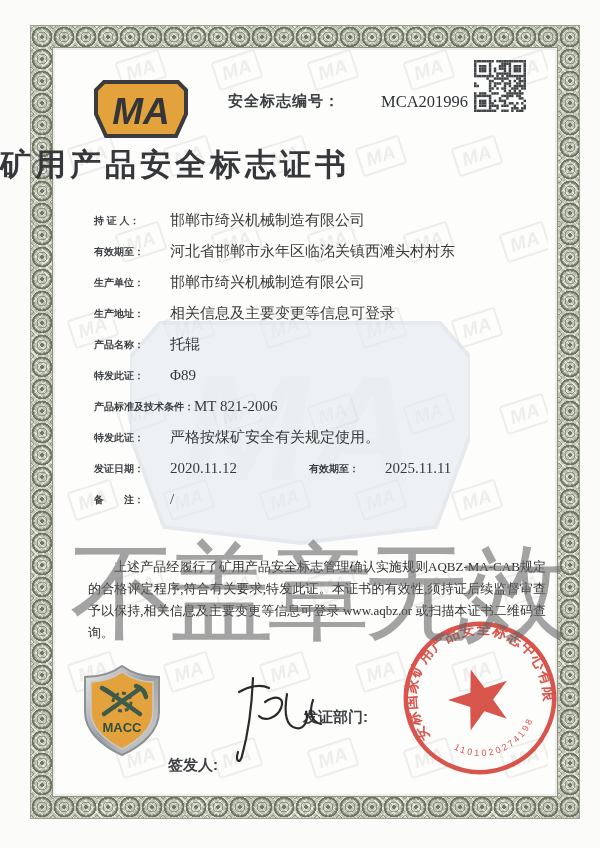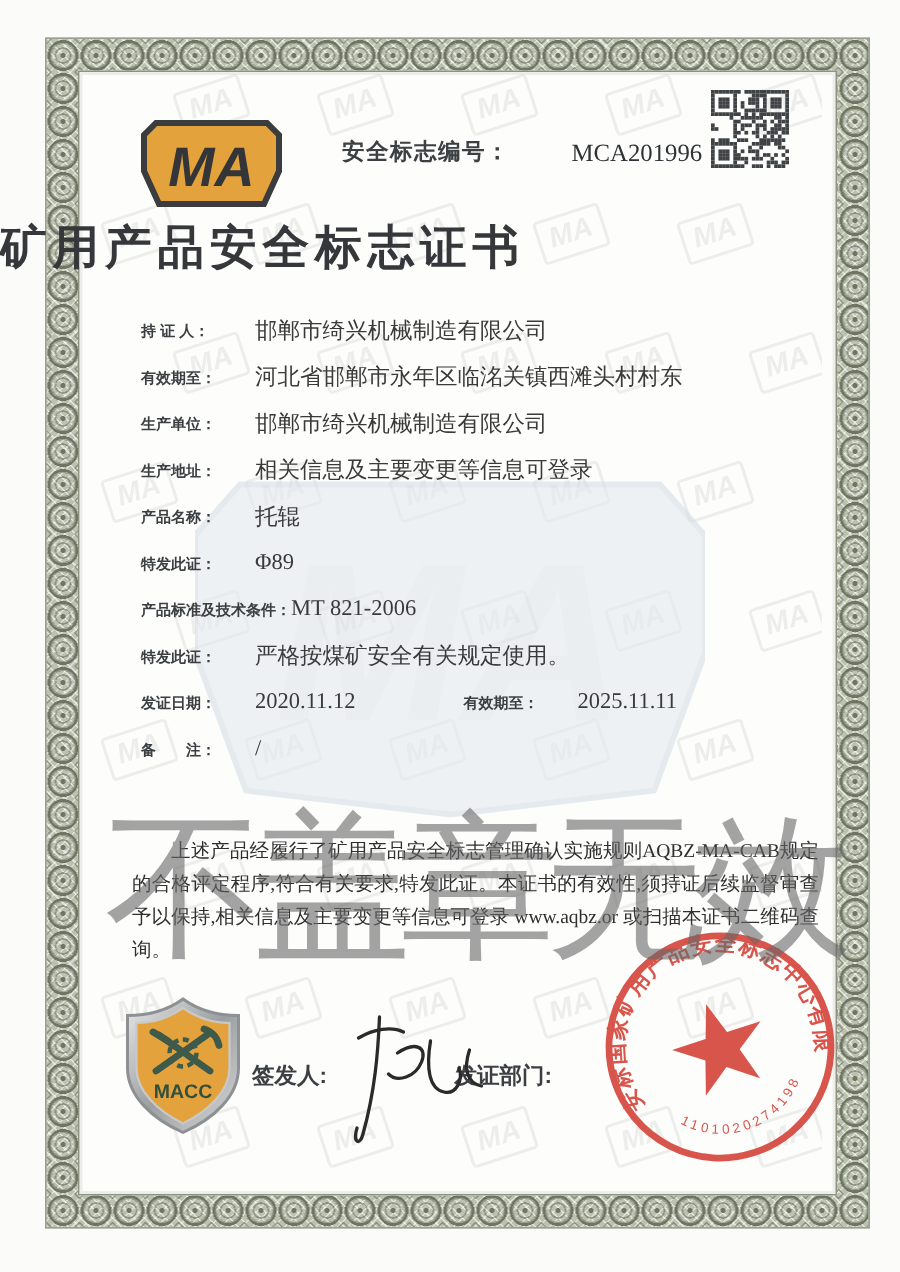--- a/index.html
+++ b/index.html
@@ -44,21 +44,21 @@
   .paragraph{position:absolute;left:88px;top:556px;width:458px;z-index:3;
     font-family:"Liberation Serif",serif;font-size:13px;line-height:22px;color:#2f2f2f;
     text-align:justify;text-indent:2em;}
   .stamp-wm{position:absolute;left:70px;top:534px;width:520px;z-index:9;
     font-size:106px;font-weight:400;letter-spacing:-8px;line-height:1.1;
     color:rgba(104,104,104,.60);white-space:nowrap;pointer-events:none;
     font-family:"Liberation Sans",sans-serif;}
   .badge{position:absolute;left:80px;top:664px;z-index:4;}
   .signer-label,.dept-label{position:absolute;top:708px;font-weight:bold;font-size:15px;
     color:#3c3f42;z-index:4;}
-  .signer-label{left:168px;}
+  .signer-label{left:168px;margin-top:48px;}
   .dept-label{left:303px;}
   .signature{position:absolute;left:213px;top:672px;z-index:5;}
   .seal{position:absolute;left:398px;top:616px;z-index:6;transform:rotate(-18deg);opacity:.9;}
 </style>
 </head>
 <body>
 
 <div class="page">
   <div class="frame">
     <div class="inner"></div>

